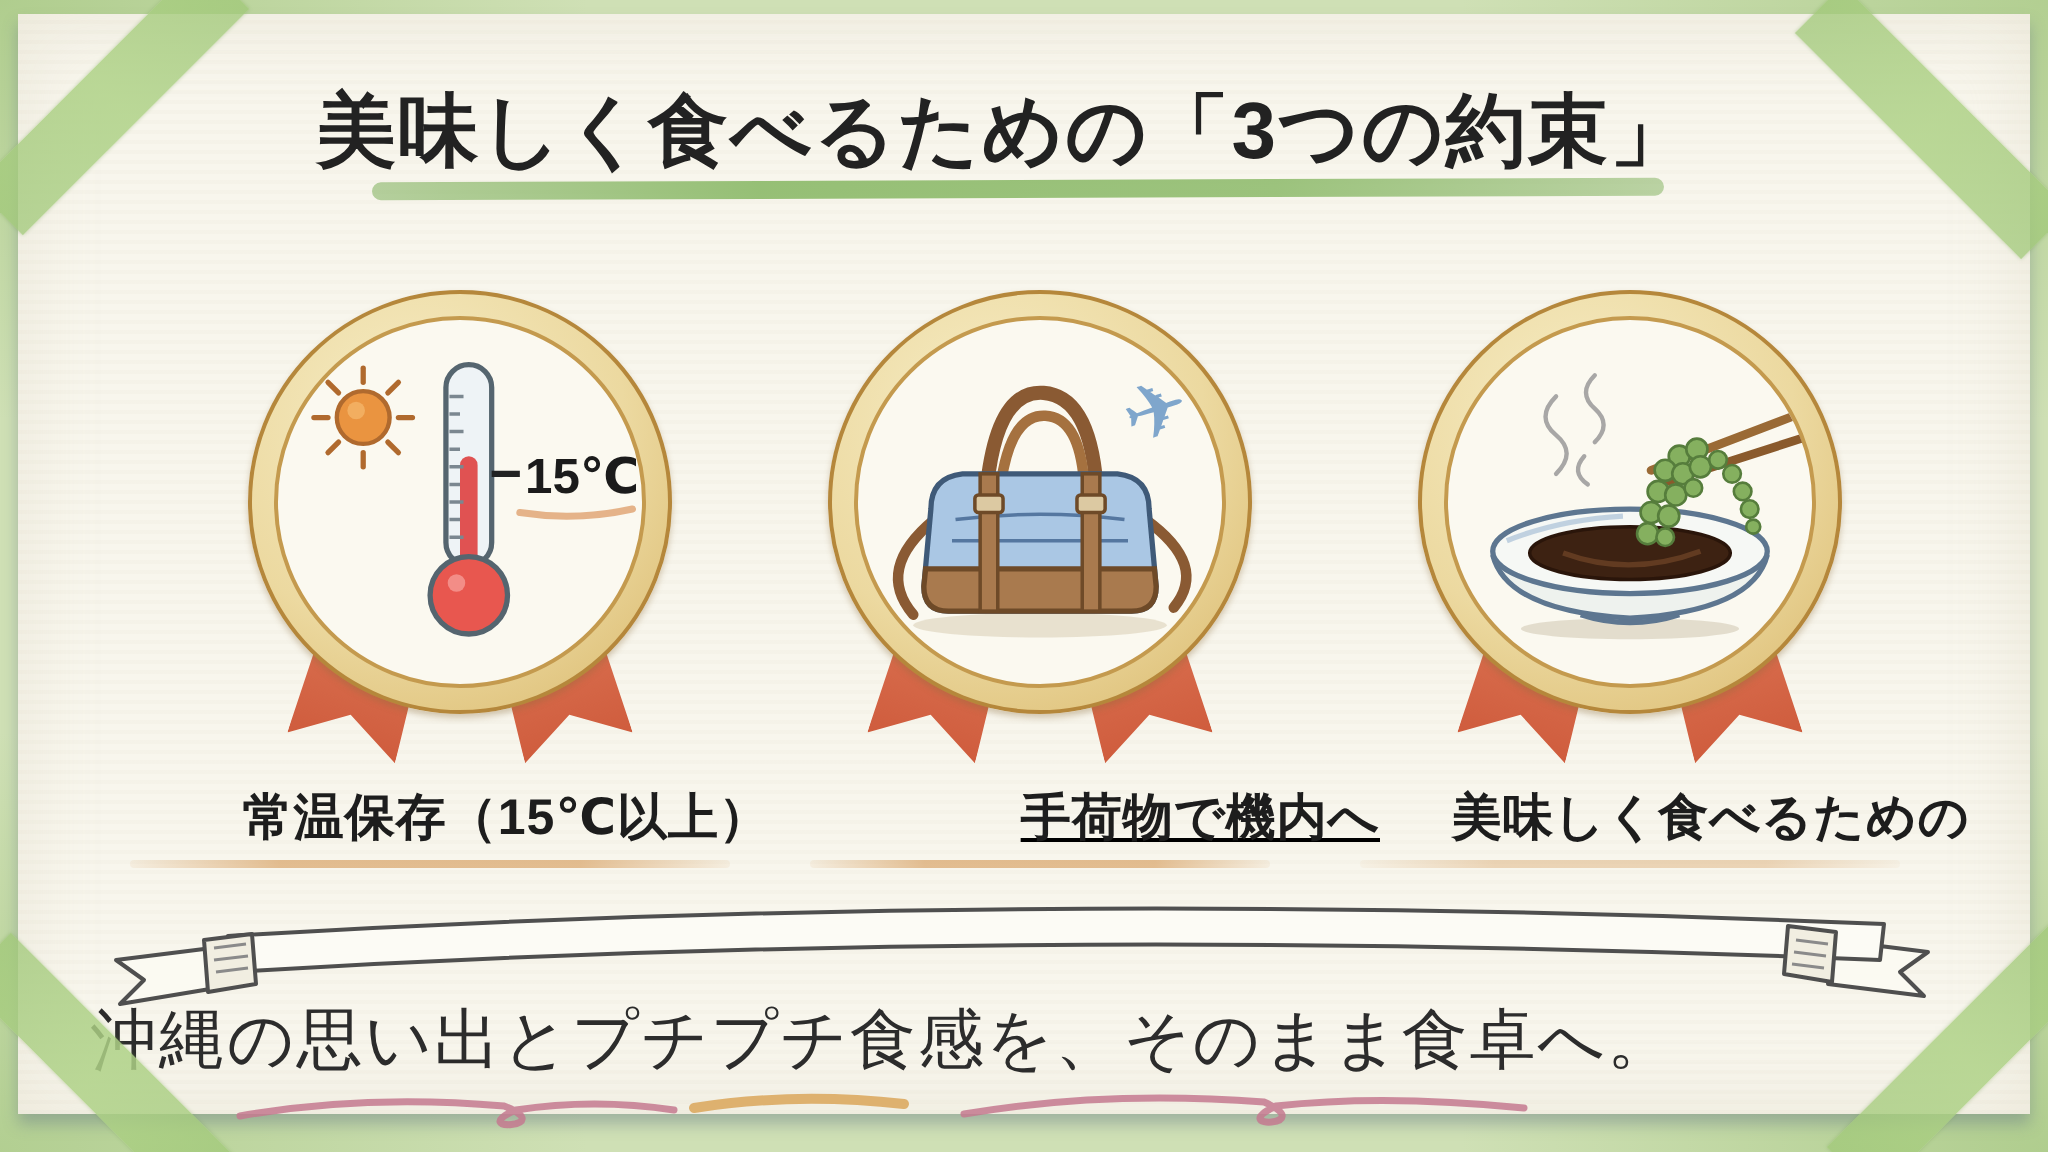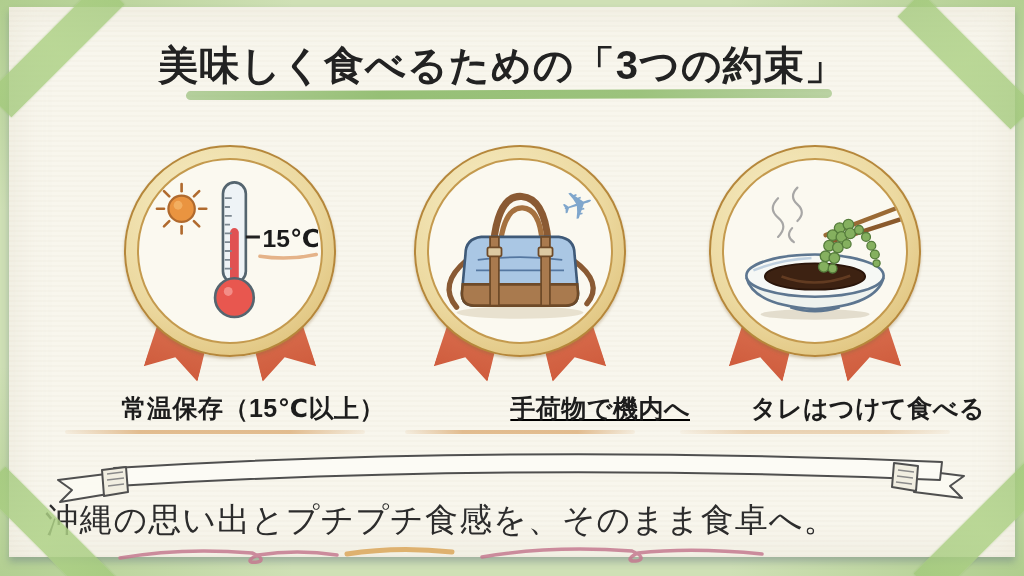--- a/index.html
+++ b/index.html
@@ -232,21 +232,21 @@
 
   <div class="caption" id="caption-1">
     <div class="caption-text">常温保存（15℃以上）</div>
     <div class="caption-underline"></div>
   </div>
   <div class="caption" id="caption-2">
     <div class="caption-text">手荷物で機内へ</div>
     <div class="caption-underline"></div>
   </div>
   <div class="caption" id="caption-3">
-    <div class="caption-text">タレはつけて食べる</div>
+    <div class="caption-text">美味しく食べるための</div>
     <div class="caption-underline"></div>
   </div>
 
   <svg id="banner-ribbon" width="944" height="64" viewBox="0 0 944 64">
     <g stroke="#4f4f4f" stroke-width="2" stroke-linejoin="round">
 
       <path d="M66,32 L18,38 L32,48 L20,60 L68,52 Z" fill="#fbfaf2"></path>
       <path d="M876,28 L924,34 L910,44 L922,56 L874,50 Z" fill="#fbfaf2"></path>
 
       <path d="M74,26 Q470,2 902,20 L900,38 Q470,20 76,44 Z" fill="#fcfbf5"></path>

